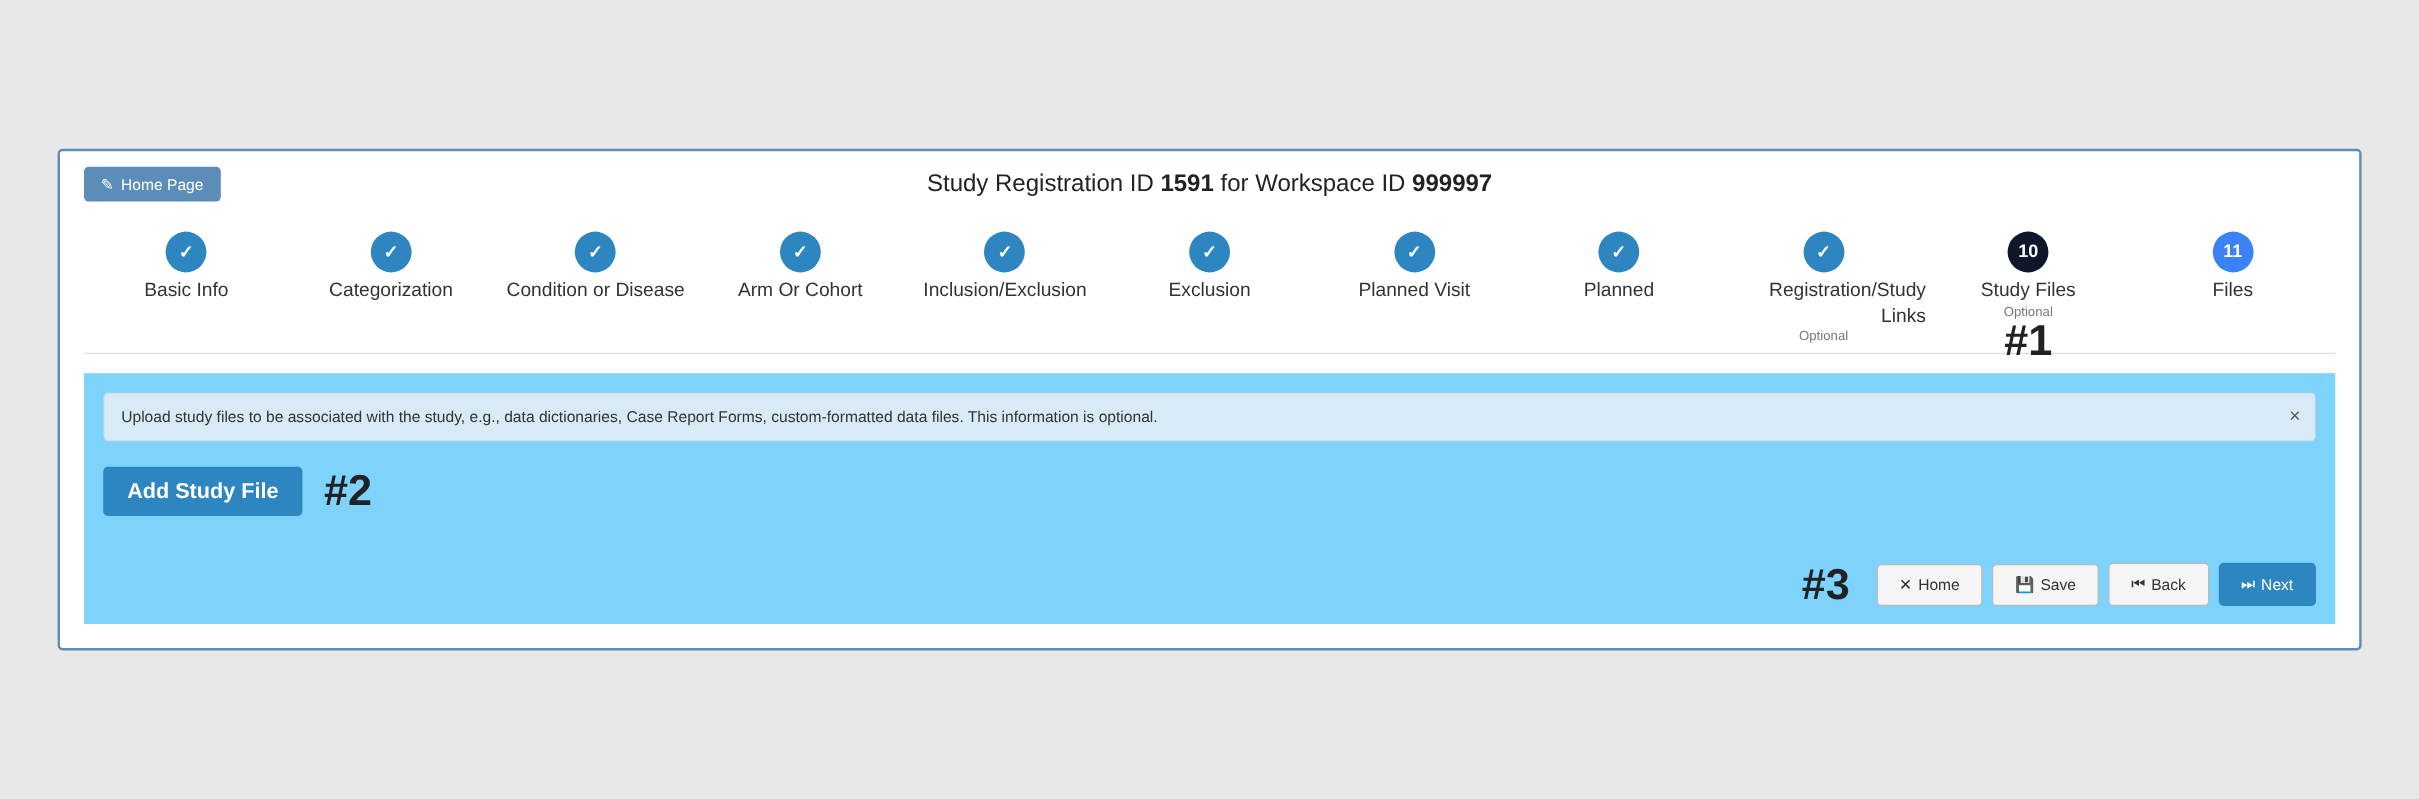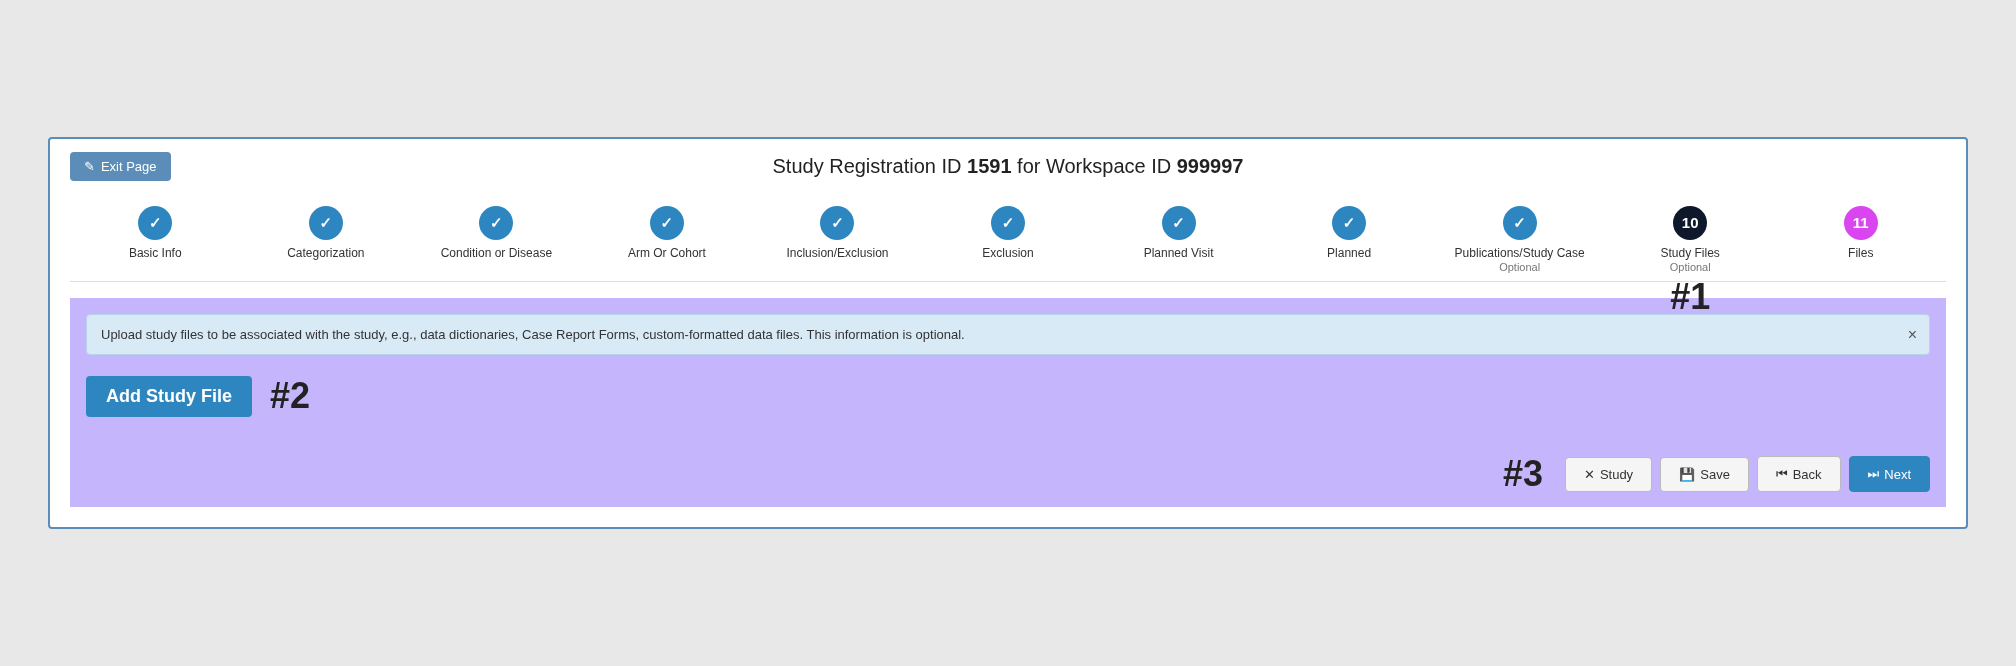--- a/index.html
+++ b/index.html
@@ -78,38 +78,38 @@
       margin-bottom: 6px;
       color: #fff;
     }
     .step-circle.completed {
       background: #2e86c1;
     }
     .step-circle.active {
       background: #0f172a;
     }
     .step-circle.inactive {
-      background: #d946ef;
+      background: #3b82f6;
       color: #fff;
     }
     .step-label {
-      font-size: 12px;
+      font-size: 16px;
       color: #333;
       text-align: right;
       line-height: 1.3;
     }
     .step-sublabel {
       font-size: 11px;
       color: #777;
       text-align: right;
     }
 
     
     .content-area {
-      background: #c4b5fd;
+      background: #7dd3fc;
       padding: 16px 16px 12px 16px;
     }
     .info-banner {
       background: #d9eaf7;
       border: 1px solid #b8d4ea;
       border-radius: 4px;
       padding: 12px 36px 12px 14px;
       font-size: 13px;
       color: #333;
       position: relative;
@@ -174,21 +174,21 @@
     }
   </style>
 </head>
 <body>
 
 <div class="outer-container">
 
   <div class="header-row">
     <button class="home-page-btn">
       <span>✎</span>
-      <span>Exit Page</span>
+      <span>Home Page</span>
     </button>
     <h2 class="page-title">
       <span>Study Registration ID </span><strong>1591</strong><span> for Workspace ID </span><strong>999997</strong>
     </h2>
   </div>
 
   <div class="steps-bar">
 
   <div class="step">
       <div class="step-circle completed">✓</div>
@@ -225,21 +225,21 @@
       <span class="step-label">Planned Visit</span>
 
     </div>
       <div class="step">
       <div class="step-circle completed">✓</div>
       <span class="step-label">Planned</span>
 
     </div>
       <div class="step">
       <div class="step-circle completed">✓</div>
-      <span class="step-label">Publications/Study Case</span>
+      <span class="step-label">Registration/Study Links</span>
       <span class="step-sublabel">Optional</span>
     </div>
       <div class="step" style="position: relative;">
       <div class="step-circle active">10</div>
       <span class="step-label">Study Files</span>
       <span class="step-sublabel">Optional</span>
     <div style="position: absolute; top: 70px; font-size: 36px; font-weight: bold; color: rgb(34, 34, 34); pointer-events: none;">#1</div>
       </div>
       <div class="step">
       <div class="step-circle inactive">11</div>
@@ -258,21 +258,21 @@
     <div style="display:flex; align-items:center;">
       <button class="add-file-btn">Add Study File</button>
       <span class="annotation">#2</span>
     </div>
 
     <div class="footer-row">
       <span class="annotation" style="margin-right:14px;">#3</span>
 
       <button class="footer-btn">
         <span>✕</span>
-        <span>Study</span>
+        <span>Home</span>
       </button>
       <button class="footer-btn">
         <span>💾</span>
         <span>Save</span>
       </button>
       <button class="footer-btn">
         <span>⏮</span>
         <span>Back</span>
       </button>
       <button class="footer-btn primary">

